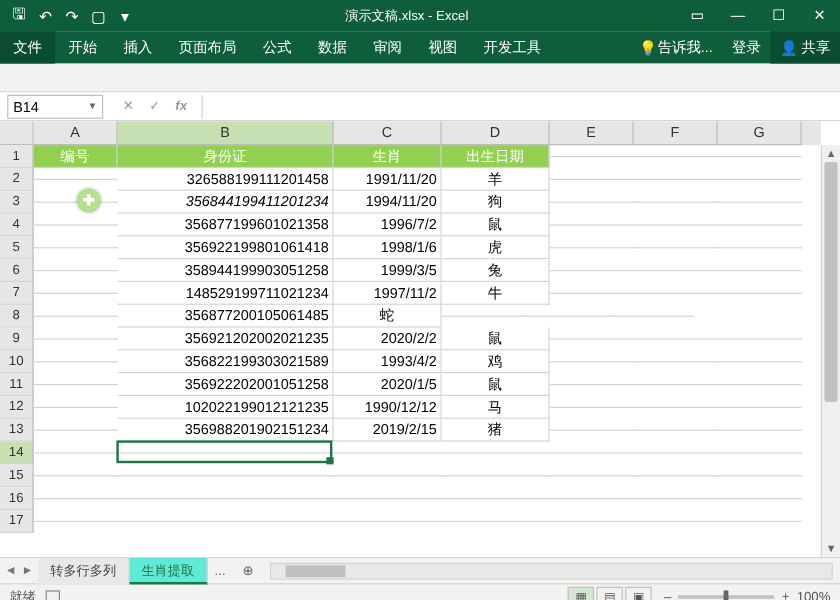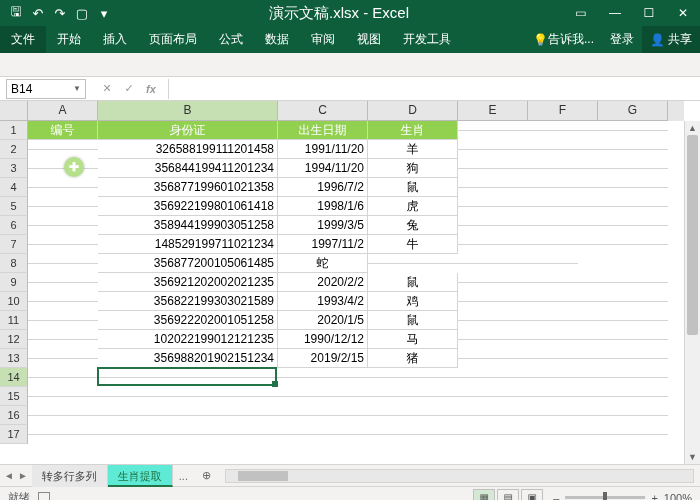--- a/index.html
+++ b/index.html
@@ -1,21 +1,21 @@
 <!DOCTYPE html>
 <html><head>
 <meta charset="utf-8">
 <style>
 * { margin: 0; padding: 0; box-sizing: border-box; font-family: "Microsoft YaHei", Arial, sans-serif; }
 body { background: #fff; width: 700px; height: 500px; overflow: hidden; font-size: 12px; }
 
 .titlebar { background: #0e5e3c; height: 26px; display: flex; align-items: center; color: #fff; }
 .titlebar .qat { display: flex; align-items: center; gap: 2px; padding-left: 6px; }
 .titlebar .qat span { width: 20px; height: 20px; display: inline-flex; align-items: center; justify-content: center; font-size: 13px; cursor: pointer; }
-.titlebar .title { flex: 1; text-align: center; font-size: 15px; }
+.titlebar .title { flex: 1; text-align: center; font-size: 11px; }
 .titlebar .winctrl { display: flex; }
 .titlebar .winctrl span { width: 34px; height: 26px; display: inline-flex; align-items: center; justify-content: center; font-size: 12px; cursor: pointer; }
 
 .ribbon { background: #0e5e3c; height: 27px; display: flex; align-items: center; color: #fff; font-size: 12px; }
 .ribbon .tab { padding: 0 11px; height: 27px; display: flex; align-items: center; cursor: pointer; }
 .ribbon .tab.file { background: #0a4d31; }
 .ribbon .right { margin-left: auto; display: flex; align-items: center; }
 .ribbon .right .tab { padding: 0 8px; }
 .ribbon .share { background: #0a4d31; display: flex; align-items: center; gap: 3px; padding: 0 8px; height: 27px; }
 
@@ -152,38 +152,38 @@
       <div class="row-h">13</div>
       <div class="row-h sel">14</div>
       <div class="row-h">15</div>
       <div class="row-h">16</div>
       <div class="row-h">17</div>
     </div>
   <div class="cells" id="cells">
       <div class="row">
         <div class="cell hdr" style="width: 70px;">编号</div>
         <div class="cell hdr" style="width: 180px;">身份证</div>
+        <div class="cell hdr" style="width: 90px;">生肖</div>
         <div class="cell hdr" style="width: 90px;">出生日期</div>
-        <div class="cell hdr" style="width: 90px;">生肖</div>
         <div class="cell" style="width: 70px;"></div>
         <div class="cell" style="width: 70px;"></div>
         <div class="cell" style="width: 70px;"></div>
       </div>
       <div class="row">
         <div class="cell" style="width: 70px;"></div>
         <div class="cell ra" style="width: 180px;">326588199111201458</div>
         <div class="cell ra" style="width: 90px;">1991/11/20</div>
         <div class="cell ca" style="width: 90px;">羊</div>
         <div class="cell" style="width: 70px;"></div>
         <div class="cell" style="width: 70px;"></div>
         <div class="cell" style="width: 70px;"></div>
       </div>
       <div class="row">
         <div class="cell" style="width: 70px;"></div>
-        <div class="cell ra" style="width: 180px;">356844199411201234</div>
+        <div class="cell ra" style="width: 180px; font-style: italic;">356844199411201234</div>
         <div class="cell ra" style="width: 90px;">1994/11/20</div>
         <div class="cell ca" style="width: 90px;">狗</div>
         <div class="cell" style="width: 70px;"></div>
         <div class="cell" style="width: 70px;"></div>
         <div class="cell" style="width: 70px;"></div>
       </div>
       <div class="row">
         <div class="cell" style="width: 70px;"></div>
         <div class="cell ra" style="width: 180px;">356877199601021358</div>
         <div class="cell ra" style="width: 90px;">1996/7/2</div>

